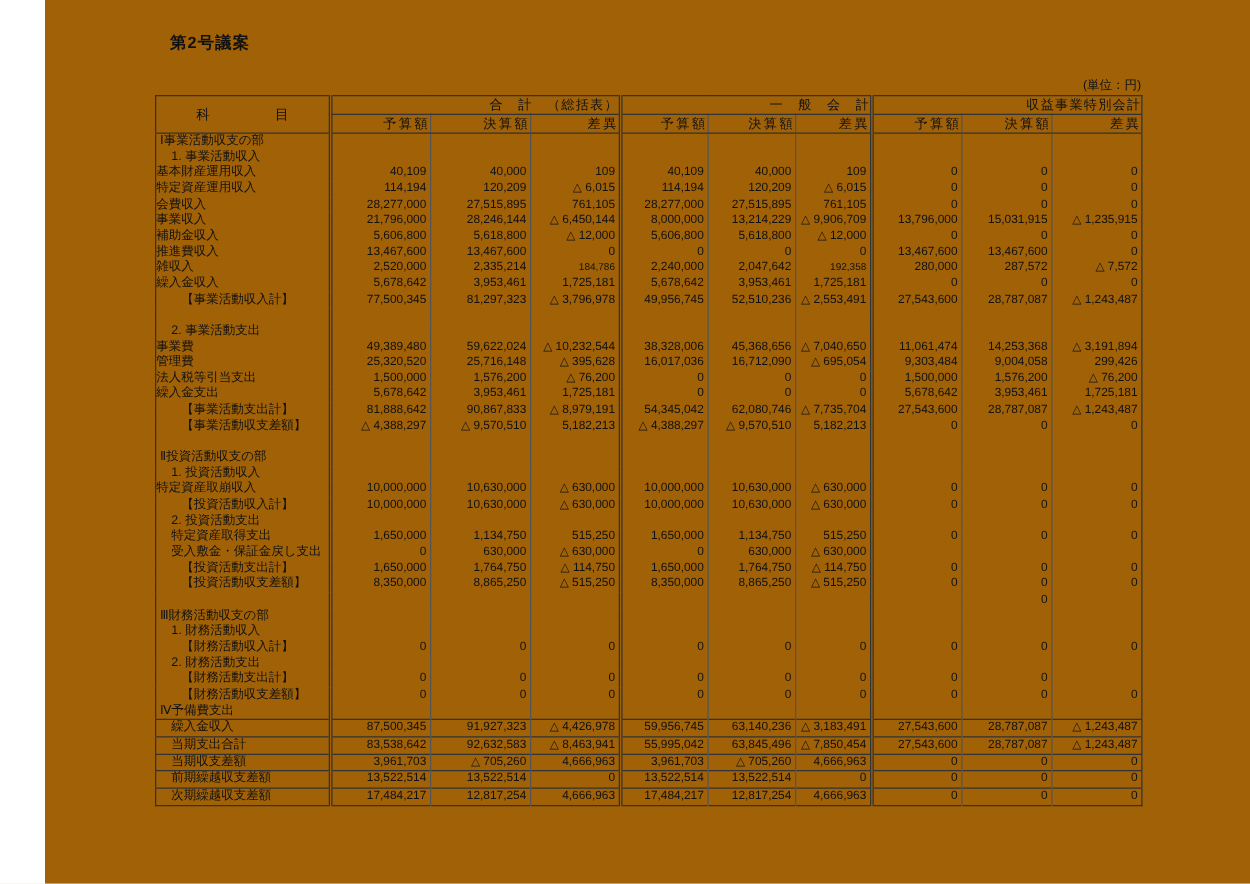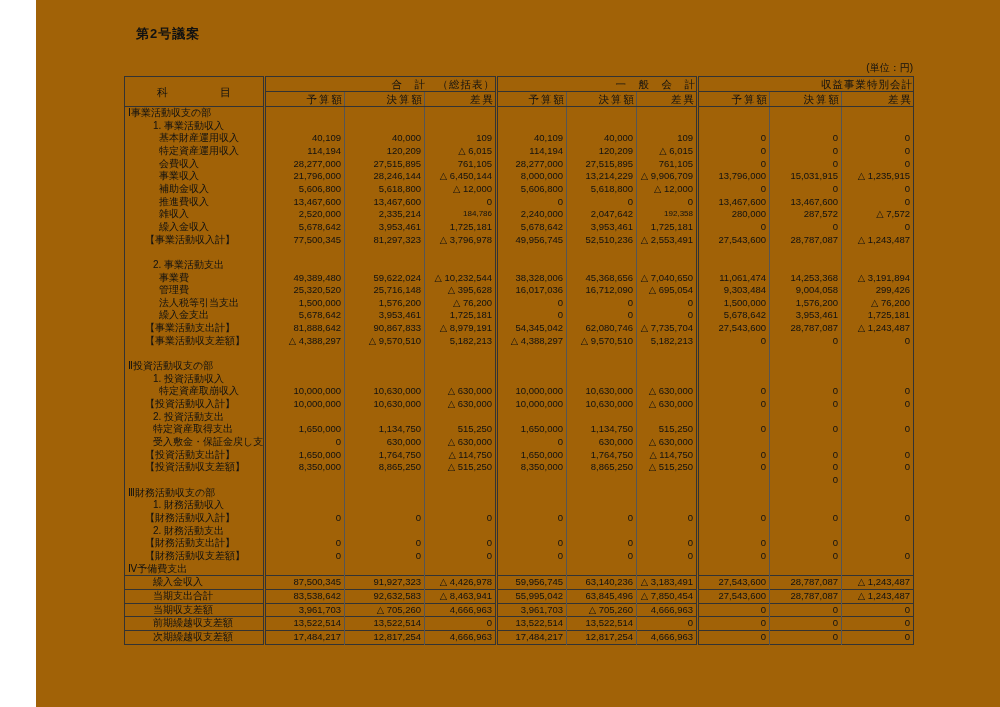--- a/index.html
+++ b/index.html
@@ -22,22 +22,22 @@
   .subj-inner{display:flex;justify-content:space-between;align-items:center;padding:0 32px;height:100%;}
 
   .lbl{border-right:3px double #333;text-align:left;}
   .c2,.c5{border-right:3px double #333;}
   .c0,.c1,.c3,.c4,.c6,.c7{border-right:1px solid #555;}
 
   tbody td{font-size:9.5px;height:12.65px;line-height:12.65px;padding:0 3px 0 0;text-align:right;font-family:"Liberation Sans","DejaVu Sans",sans-serif;}
   tbody td.lbl{font-size:10px;padding-right:0;}
   tbody td.small{font-size:8px;}
   .ind0{padding-left:3px;}
-  .ind1{padding-left:28px;}
-  .ind2{padding-left:34px;}
+  .ind1{padding-left:12px;}
+  .ind2{}
   .ind3{padding-left:20px;}
   tr.bordered td{border-top:1px solid #333;}
 </style>
 </head>
 <body>
 
 <div class="page">
   <div class="docket">第2号議案</div>
 
 

